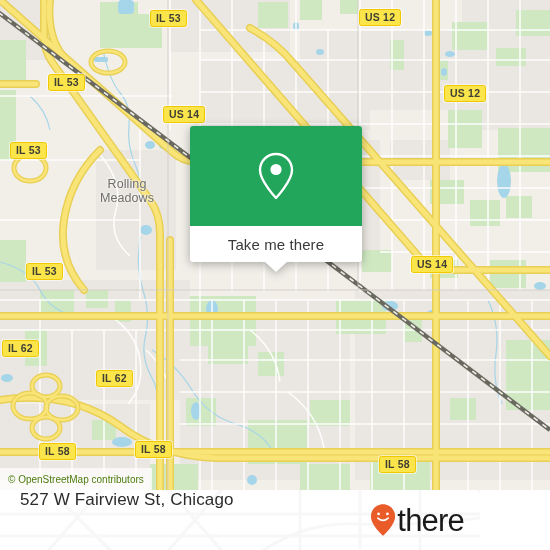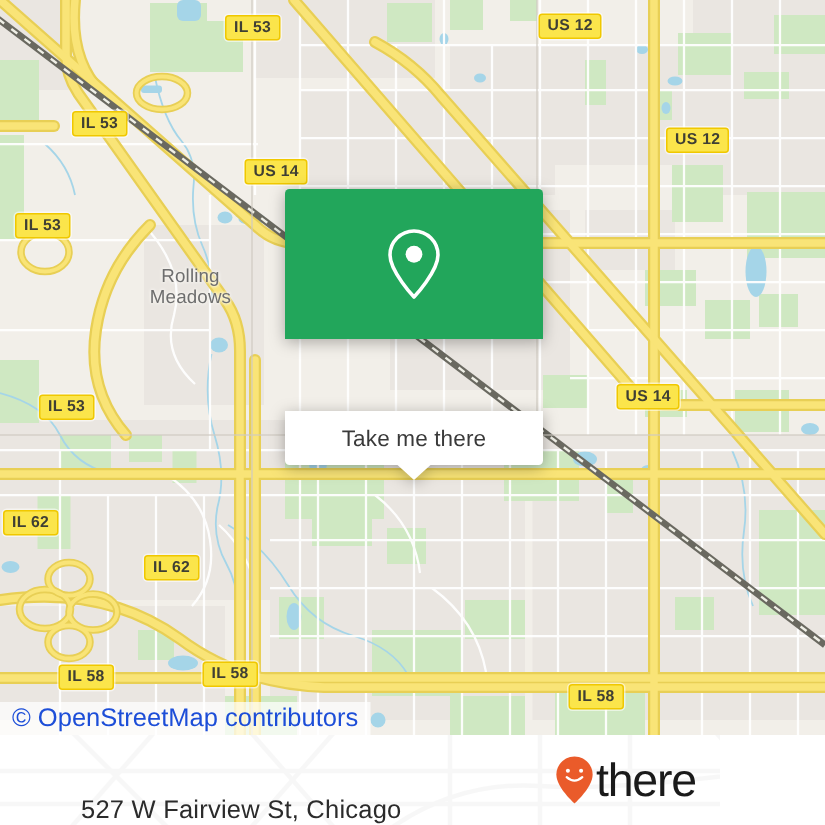--- a/index.html
+++ b/index.html
@@ -63,21 +63,20 @@
     border-radius: 3px 3px 0 0;
     display: flex; align-items: center; justify-content: center;
   }
   .pin-icon { width: 40px; height: 50px; display: block; }
   .popup-bottom {
     background: #ffffff;
     height: 36px;
     border-radius: 0 0 3px 3px;
     display: flex; align-items: center; justify-content: center;
     position: relative;
-    margin-top: 48px;
   }
   .popup-label {
     font-size: 15px;
     color: #3a3a3a;
     letter-spacing: .1px;
   }
   .popup-tail {
     position: absolute;
     left: 50%; top: 100%;
     transform: translateX(-50%);
@@ -88,33 +87,32 @@
   }
 
   
   .attribution {
     position: absolute;
     left: 0; top: 468px;
     height: 22px;
     padding: 0 8px 0 8px;
     display: flex; align-items: center;
     background: rgba(255,255,255,.72);
-    color: #1d4ed8;
-    font-size: 17px;
+    color: #4d7c0f;
+    font-size: 10px;
     white-space: nowrap;
   }
 
   
   .footer {
     position: absolute; left: 0; top: 490px;
     width: 480px; height: 60px;
     background: #ffffff;
-    display: flex; align-items: flex-end;
+    display: flex; align-items: flex-start;
     overflow: hidden;
-    padding-left: 34px;
   }
   .footer-watermark {
     position: absolute; left: 0; top: 0; width: 550px; height: 60px;
     opacity: .5;
   }
   .footer-address {
     position: relative;
     margin-left: 20px;
     font-size: 17px;
     color: #2b2b2b;

